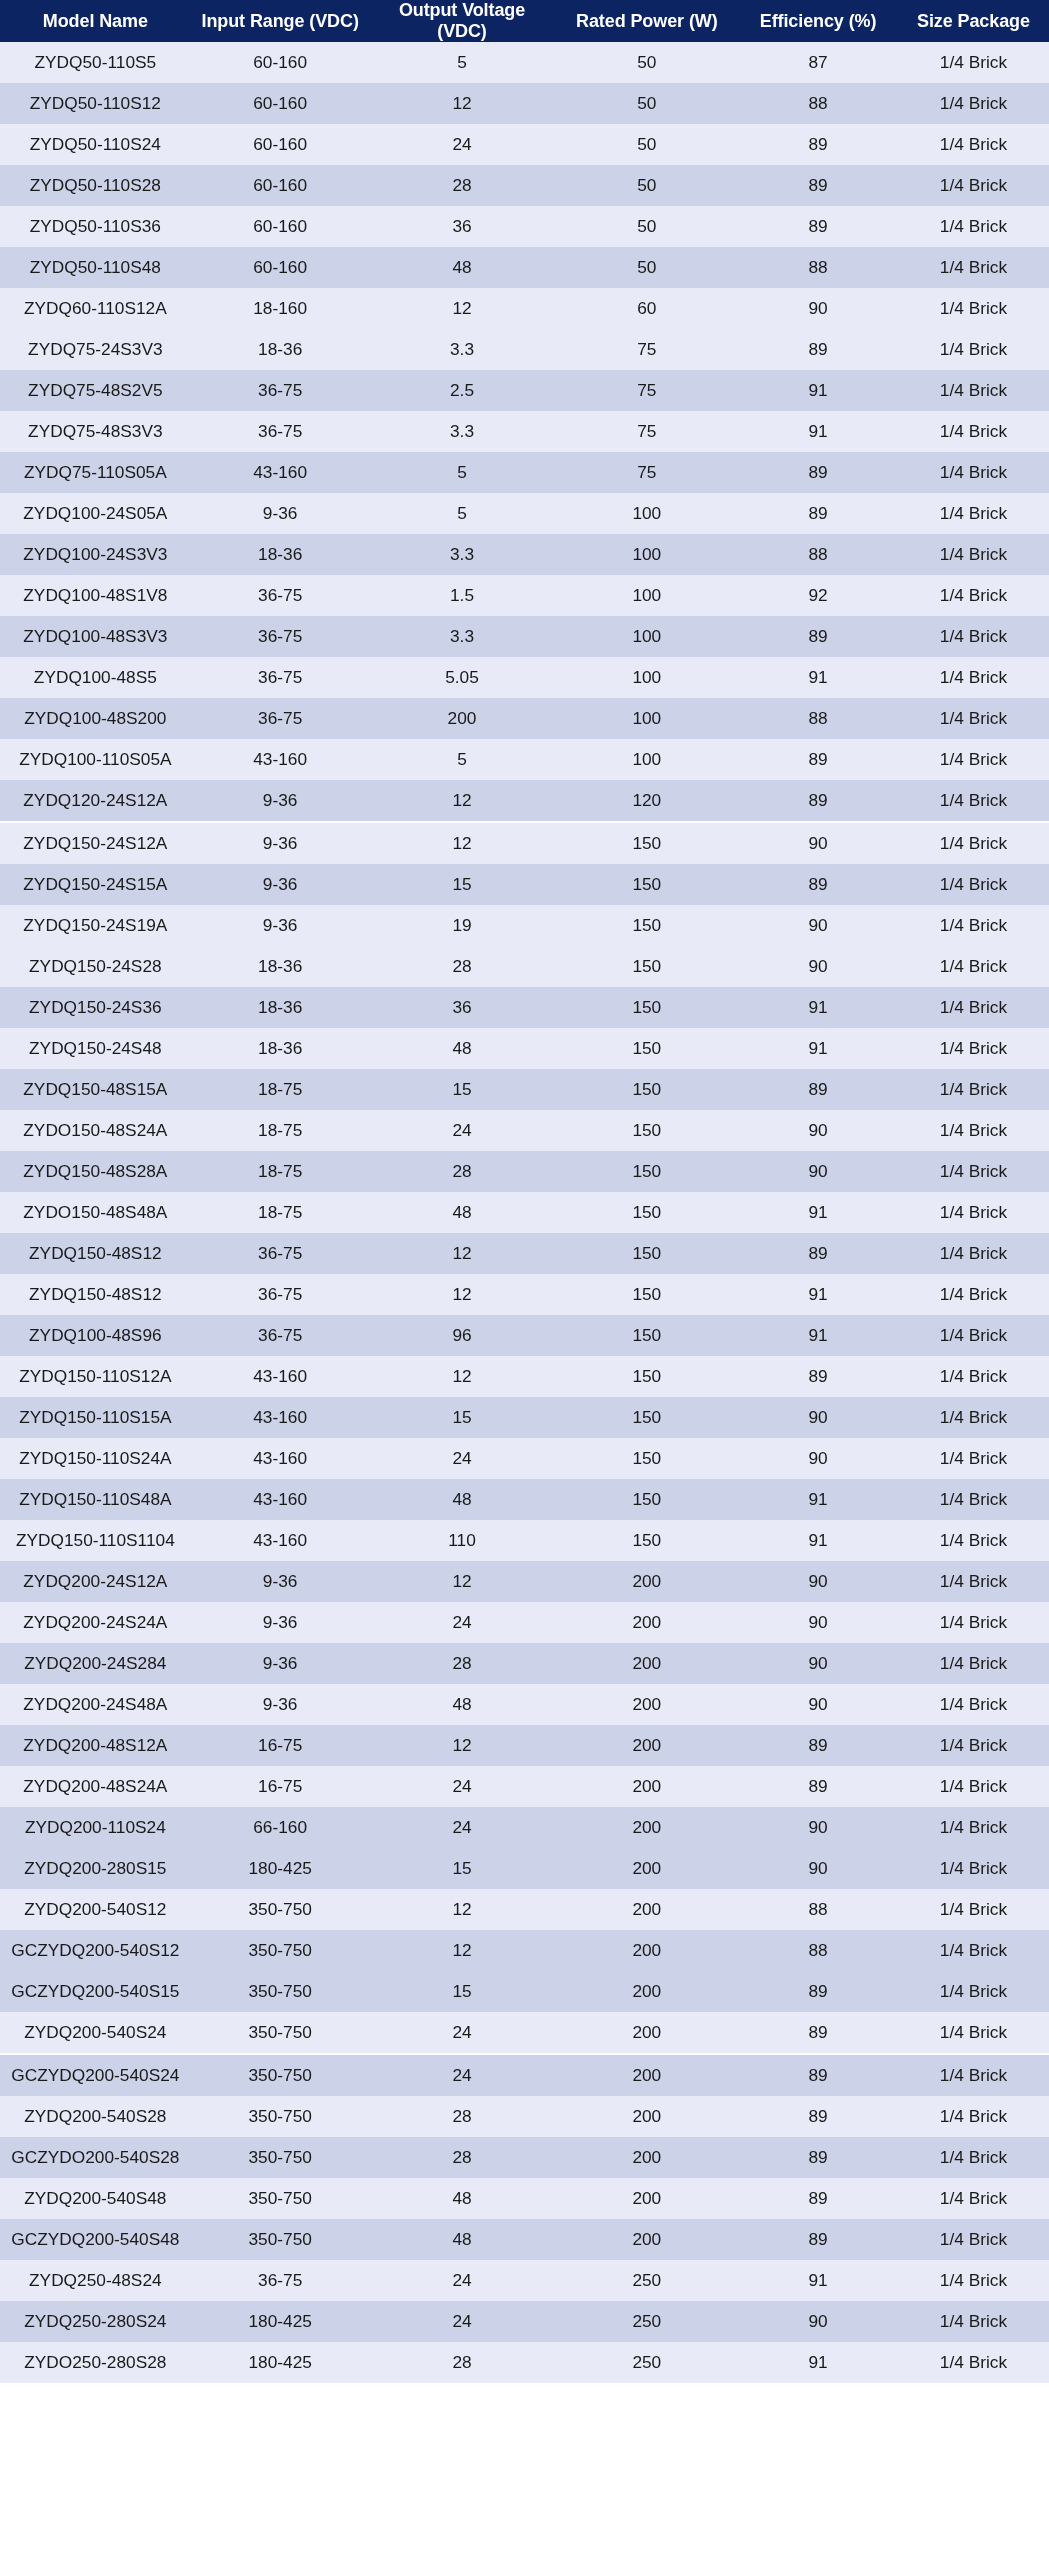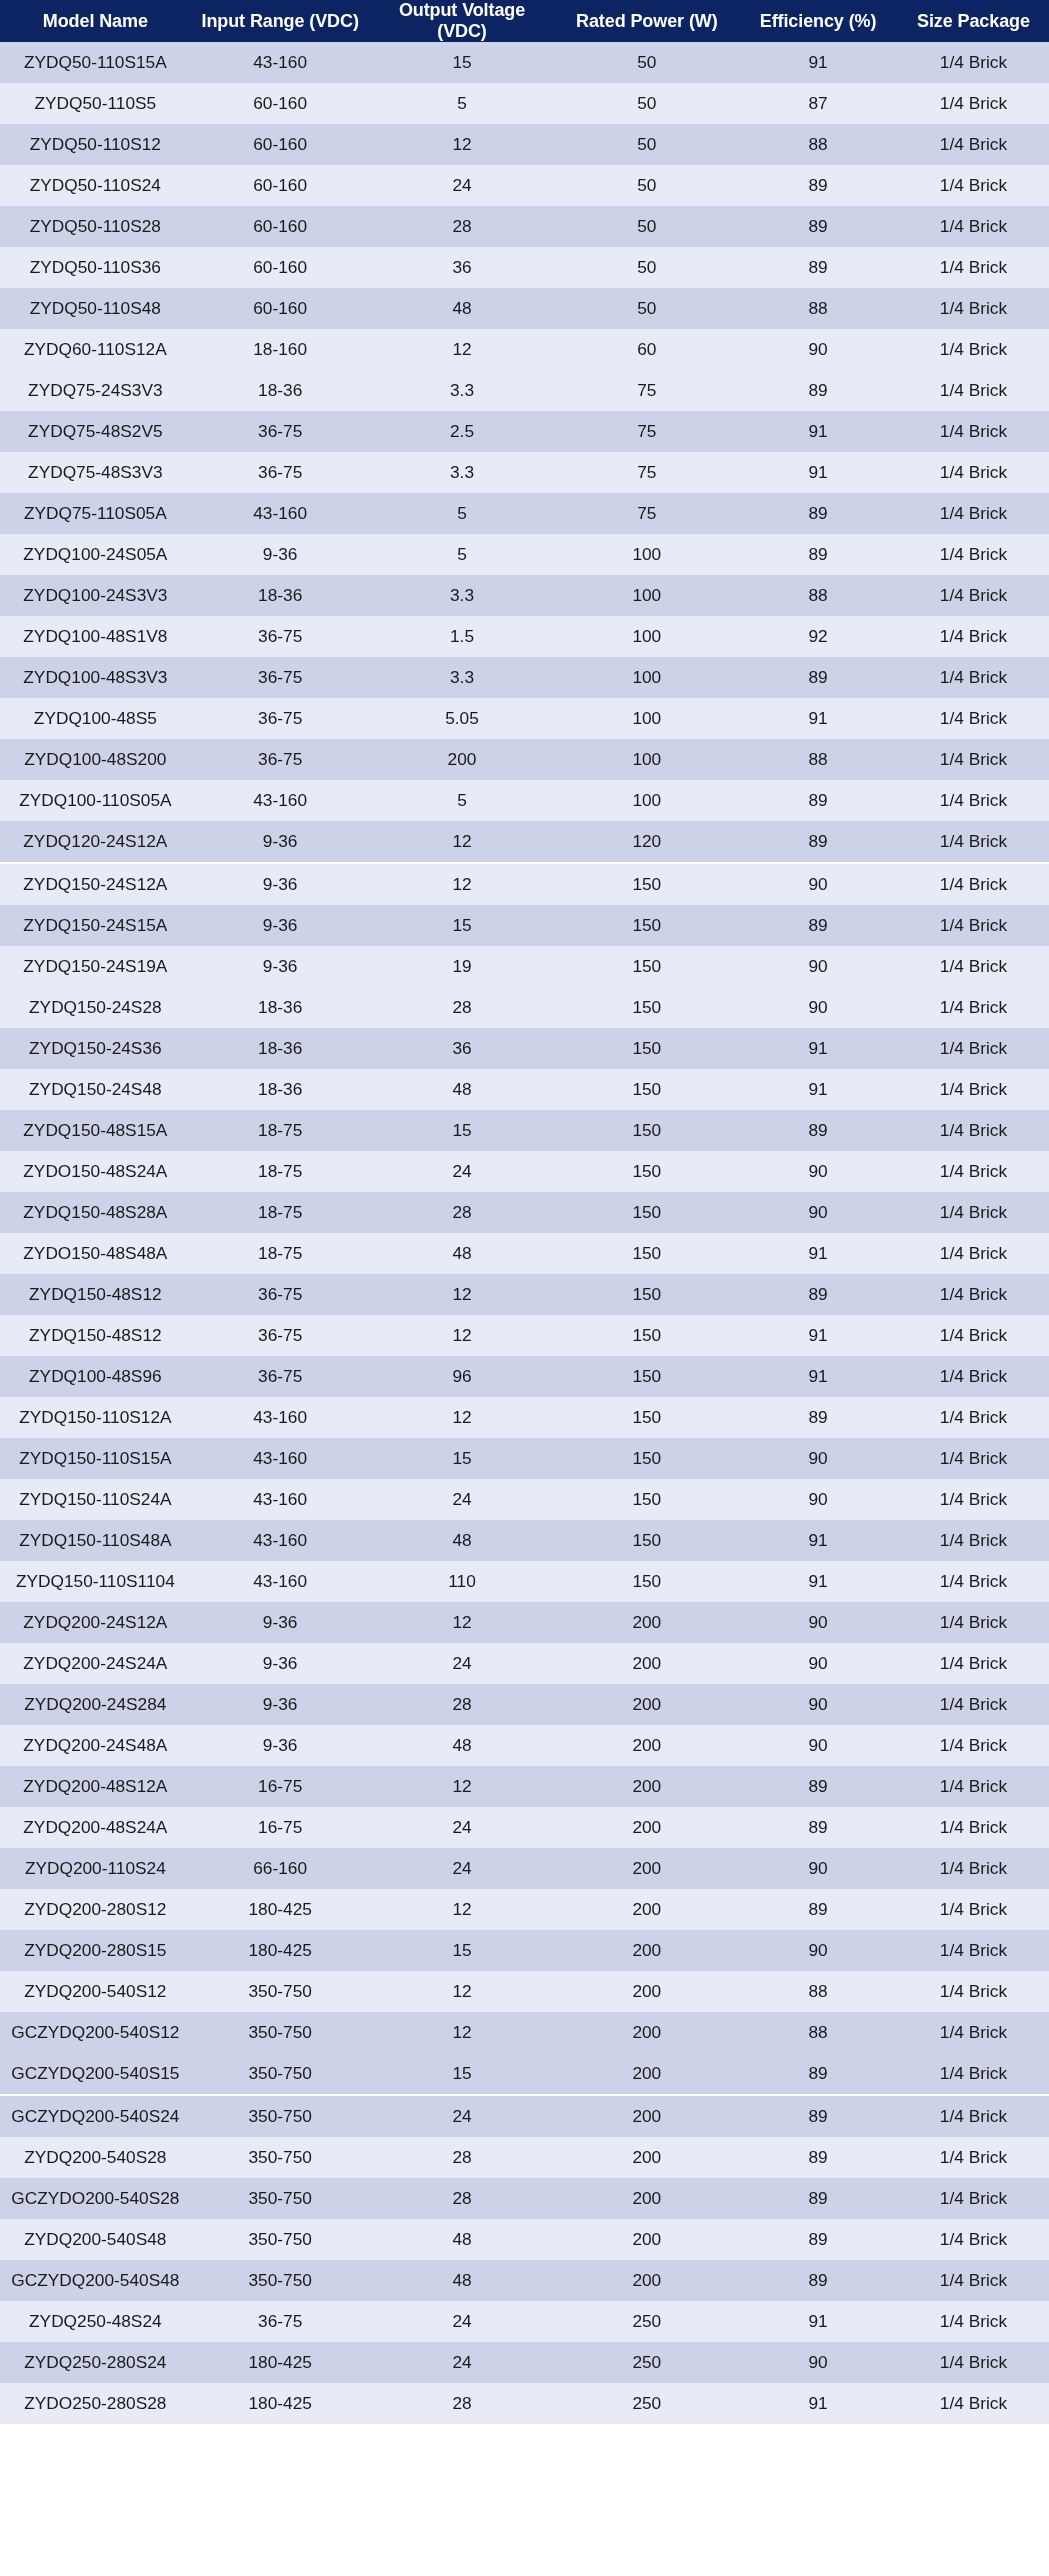--- a/index.html
+++ b/index.html
@@ -69,28 +69,20 @@
     <tr>
       <th>Model Name</th>
       <th>Input Range (VDC)</th>
       <th>Output Voltage (VDC)</th>
       <th>Rated Power (W)</th>
       <th>Efficiency (%)</th>
       <th>Size Package</th>
     </tr>
   </thead>
   <tbody id="spec-table-body">
-      <tr class="odd">
-        <td>ZYDQ50-110S15A</td>
-        <td>43-160</td>
-        <td>15</td>
-        <td>50</td>
-        <td>91</td>
-        <td>1/4 Brick</td>
-      </tr>
       <tr class="even">
         <td>ZYDQ50-110S5</td>
         <td>60-160</td>
         <td>5</td>
         <td>50</td>
         <td>87</td>
         <td>1/4 Brick</td>
       </tr>
       <tr class="odd">
         <td>ZYDQ50-110S12</td>
@@ -429,28 +421,20 @@
         <td>1/4 Brick</td>
       </tr>
       <tr class="odd">
         <td>ZYDQ200-110S24</td>
         <td>66-160</td>
         <td>24</td>
         <td>200</td>
         <td>90</td>
         <td>1/4 Brick</td>
       </tr>
-      <tr class="even">
-        <td>ZYDQ200-280S12</td>
-        <td>180-425</td>
-        <td>12</td>
-        <td>200</td>
-        <td>89</td>
-        <td>1/4 Brick</td>
-      </tr>
       <tr class="odd">
         <td>ZYDQ200-280S15</td>
         <td>180-425</td>
         <td>15</td>
         <td>200</td>
         <td>90</td>
         <td>1/4 Brick</td>
       </tr>
       <tr class="even">
         <td>ZYDQ200-540S12</td>
@@ -465,20 +449,28 @@
         <td>350-750</td>
         <td>12</td>
         <td>200</td>
         <td>88</td>
         <td>1/4 Brick</td>
       </tr>
       <tr class="odd">
         <td>GCZYDQ200-540S15</td>
         <td>350-750</td>
         <td>15</td>
+        <td>200</td>
+        <td>89</td>
+        <td>1/4 Brick</td>
+      </tr>
+      <tr class="even">
+        <td>ZYDQ200-540S24</td>
+        <td>350-750</td>
+        <td>24</td>
         <td>200</td>
         <td>89</td>
         <td>1/4 Brick</td>
       </tr>
       <tr class="odd block-start">
         <td>GCZYDQ200-540S24</td>
         <td>350-750</td>
         <td>24</td>
         <td>200</td>
         <td>89</td>

